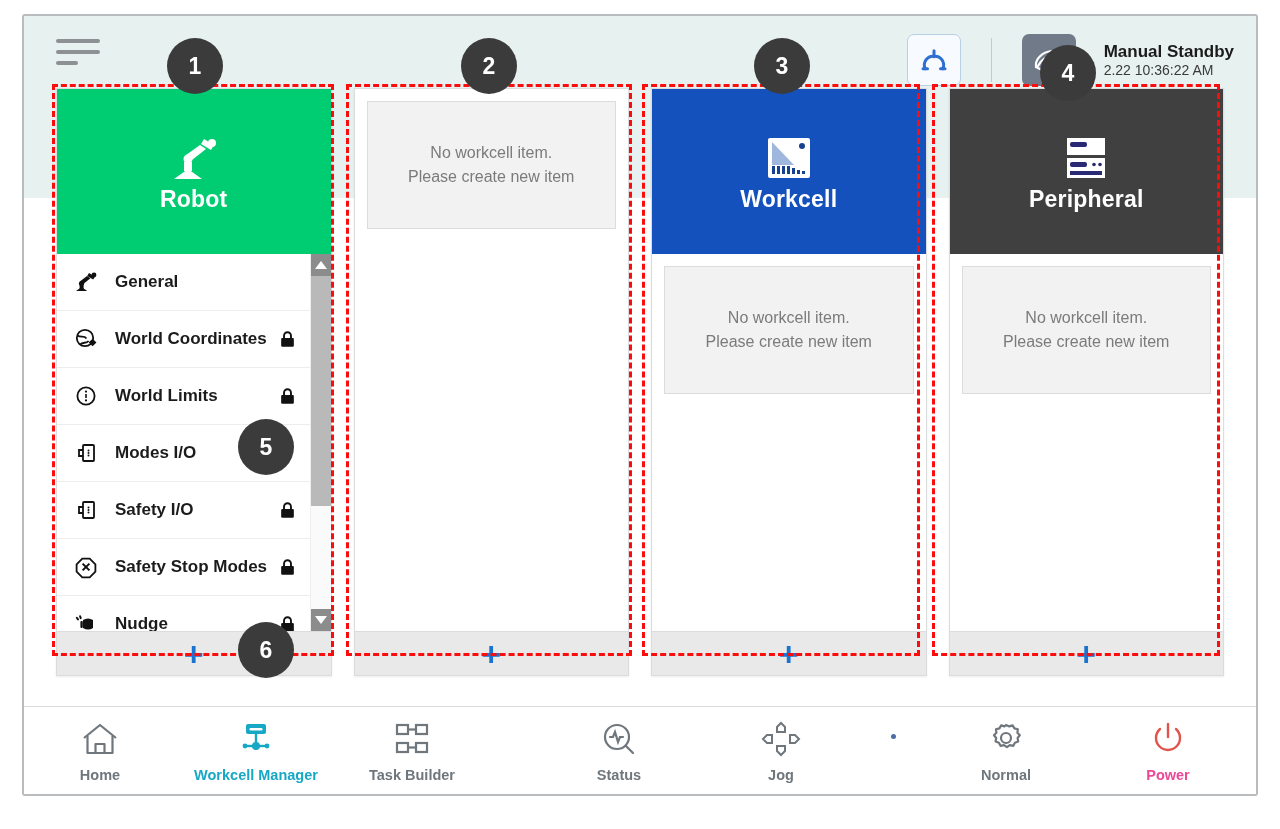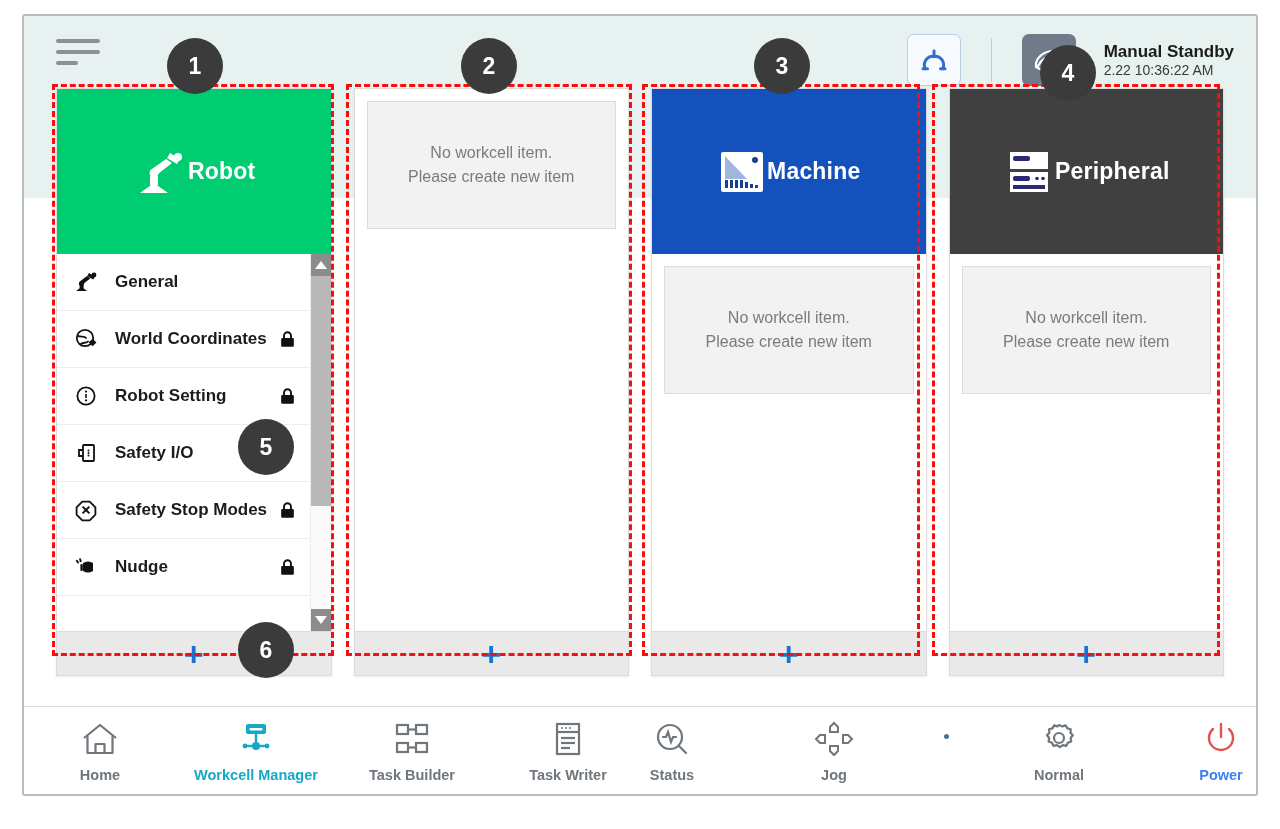--- a/index.html
+++ b/index.html
@@ -75,21 +75,21 @@
   .col {
     position: relative;
     flex: 1 1 0;
     display: flex; flex-direction: column;
     background: #ffffff;
     border: 1px solid #dadcde;
     box-shadow: 0 1px 2px rgba(0,0,0,.08);
   }
   .col-head {
     height: 165px;
-    display: flex; flex-direction: row;
+    display: flex; flex-direction: column;
     align-items: center; justify-content: center;
     color: #ffffff;
   }
   .col-head .ico { height: 56px; display: flex; align-items: center; justify-content: center; }
   .col-title { font-size: 23px; font-weight: bold; letter-spacing: .2px; }
 
   .col-body { flex: 1 1 auto; position: relative; background: #fff; overflow: hidden; }
 
   
   .empty-box {
@@ -145,21 +145,21 @@
   }
   .nav-left { display: flex; align-items: center; padding-left: 24px; gap: 52px; }
   .nav-right { display: flex; align-items: center; margin-left: auto; padding-right: 36px; gap: 58px; }
   .nav-item {
     width: 104px;
     display: flex; flex-direction: column; align-items: center; gap: 7px;
     color: #6f767c;
   }
   .nav-item .nlabel { font-size: 14.5px; font-weight: bold; white-space: nowrap; }
   .nav-item.active .nlabel { color: #16a8c4; }
-  .nav-item.power  .nlabel { color: #3b82f6; }
+  .nav-item.power  .nlabel { color: #ec4899; }
   .nav-ico { height: 42px; display: flex; align-items: center; justify-content: center; }
   .nav-dot { width: 5px; height: 5px; border-radius: 50%; background: #4a6fa5; align-self: flex-end; margin-bottom: 44px; }
 
   
   .ann {
     position: absolute;
     border: 3px dashed #fb0d0d;
     pointer-events: none;
   }
   .badge {
@@ -263,40 +263,56 @@
 
             <div class="list-row">
               <span class="li-ico">
                 <svg width="24" height="24" viewBox="0 0 24 24" fill="none" stroke="#111" stroke-width="1.8">
                   <circle cx="12" cy="12" r="8.6"></circle>
                   <circle cx="12" cy="7.6" r="1.1" fill="#111" stroke="none"></circle>
                   <circle cx="12" cy="16.4" r="1.1" fill="#111" stroke="none"></circle>
                   <line x1="12" y1="10" x2="12" y2="14" stroke-width="1.6"></line>
                 </svg>
               </span>
-              <span class="li-label">Robot Setting</span>
+              <span class="li-label">World Limits</span>
               <svg class="lock" viewBox="0 0 24 24">
                 <rect x="4" y="10" width="16" height="11" rx="1.5" fill="#111"></rect>
                 <path d="M7.6 10 V7.2 a4.4 4.4 0 0 1 8.8 0 V10" fill="none" stroke="#111" stroke-width="2.4"></path>
               </svg>
             </div>
 
             <div class="list-row">
               <span class="li-ico">
                 <svg width="24" height="24" viewBox="0 0 24 24" fill="none" stroke="#111" stroke-width="1.8">
                   <rect x="9" y="4" width="11" height="16" rx="1"></rect>
                   <path d="M9 9 H5 V15 H9"></path>
                   <circle cx="14.5" cy="9.5" r="1" fill="#111" stroke="none"></circle>
                   <circle cx="14.5" cy="12" r="1" fill="#111" stroke="none"></circle>
                   <circle cx="14.5" cy="14.5" r="1" fill="#111" stroke="none"></circle>
                 </svg>
               </span>
+              <span class="li-label">Modes I/O</span>
+            </div>
+
+            <div class="list-row">
+              <span class="li-ico">
+                <svg width="24" height="24" viewBox="0 0 24 24" fill="none" stroke="#111" stroke-width="1.8">
+                  <rect x="9" y="4" width="11" height="16" rx="1"></rect>
+                  <path d="M9 9 H5 V15 H9"></path>
+                  <circle cx="14.5" cy="9.5" r="1" fill="#111" stroke="none"></circle>
+                  <circle cx="14.5" cy="12" r="1" fill="#111" stroke="none"></circle>
+                  <circle cx="14.5" cy="14.5" r="1" fill="#111" stroke="none"></circle>
+                </svg>
+              </span>
               <span class="li-label">Safety I/O</span>
-            </div>
-
+              <svg class="lock" viewBox="0 0 24 24">
+                <rect x="4" y="10" width="16" height="11" rx="1.5" fill="#111"></rect>
+                <path d="M7.6 10 V7.2 a4.4 4.4 0 0 1 8.8 0 V10" fill="none" stroke="#111" stroke-width="2.4"></path>
+              </svg>
+            </div>
 
             <div class="list-row">
               <span class="li-ico">
                 <svg width="24" height="24" viewBox="0 0 24 24" fill="none" stroke="#111" stroke-width="1.8">
                   <path d="M8.3 3.6 h7.4 l5.7 5.7 v7.4 l-5.7 5.7 h-7.4 L2.6 16.7 V9.3 z"></path>
                   <line x1="8.6" y1="8.6" x2="15.4" y2="15.4" stroke-width="2"></line>
                   <line x1="15.4" y1="8.6" x2="8.6" y2="15.4" stroke-width="2"></line>
                 </svg>
               </span>
               <span class="li-label">Safety Stop Modes</span>
@@ -364,21 +380,21 @@
                 <rect x="8" y="31" width="3" height="8"></rect>
                 <rect x="13" y="31" width="3" height="8"></rect>
                 <rect x="18" y="31" width="3" height="8"></rect>
                 <rect x="23" y="31" width="3" height="8"></rect>
                 <rect x="28" y="33" width="3" height="6"></rect>
                 <rect x="33" y="35" width="3" height="4"></rect>
                 <rect x="38" y="36" width="3" height="3"></rect>
               </g>
             </svg>
           </div>
-          <div class="col-title">Machine</div>
+          <div class="col-title">Workcell</div>
         </div>
         <div class="col-body">
           <div class="empty-box">
             <div>No workcell item.</div>
             <div>Please create new item</div>
           </div>
         </div>
         <div class="add-bar">
           <span class="plus">+</span>
         </div>
@@ -448,35 +464,20 @@
               <rect x="24" y="4" width="11" height="9"></rect>
               <rect x="5" y="22" width="11" height="9"></rect>
               <rect x="24" y="22" width="11" height="9"></rect>
               <line x1="16" y1="8.5" x2="24" y2="8.5"></line>
               <line x1="16" y1="26.5" x2="24" y2="26.5"></line>
             </svg>
           </span>
           <span class="nlabel">Task Builder</span>
         </div>
 
-        <div class="nav-item">
-          <span class="nav-ico">
-            <svg width="40" height="36" viewBox="0 0 40 36" fill="none" stroke="#6f767c" stroke-width="2.2">
-              <rect x="9" y="3" width="22" height="30"></rect>
-              <line x1="9" y1="11" x2="31" y2="11"></line>
-              <circle cx="14" cy="7" r="1" fill="#6f767c" stroke="none"></circle>
-              <circle cx="18" cy="7" r="1" fill="#6f767c" stroke="none"></circle>
-              <circle cx="22" cy="7" r="1" fill="#6f767c" stroke="none"></circle>
-              <line x1="13" y1="17" x2="27" y2="17"></line>
-              <line x1="13" y1="22" x2="27" y2="22"></line>
-              <line x1="13" y1="27" x2="22" y2="27"></line>
-            </svg>
-          </span>
-          <span class="nlabel">Task Writer</span>
-        </div>
 
       </div>
 
       <div class="nav-right">
 
         <div class="nav-item">
           <span class="nav-ico">
             <svg width="40" height="36" viewBox="0 0 40 36" fill="none" stroke="#6f767c" stroke-width="2.2" stroke-linecap="round">
               <circle cx="18" cy="16" r="12"></circle>
               <line x1="27" y1="25" x2="34" y2="32"></line>

